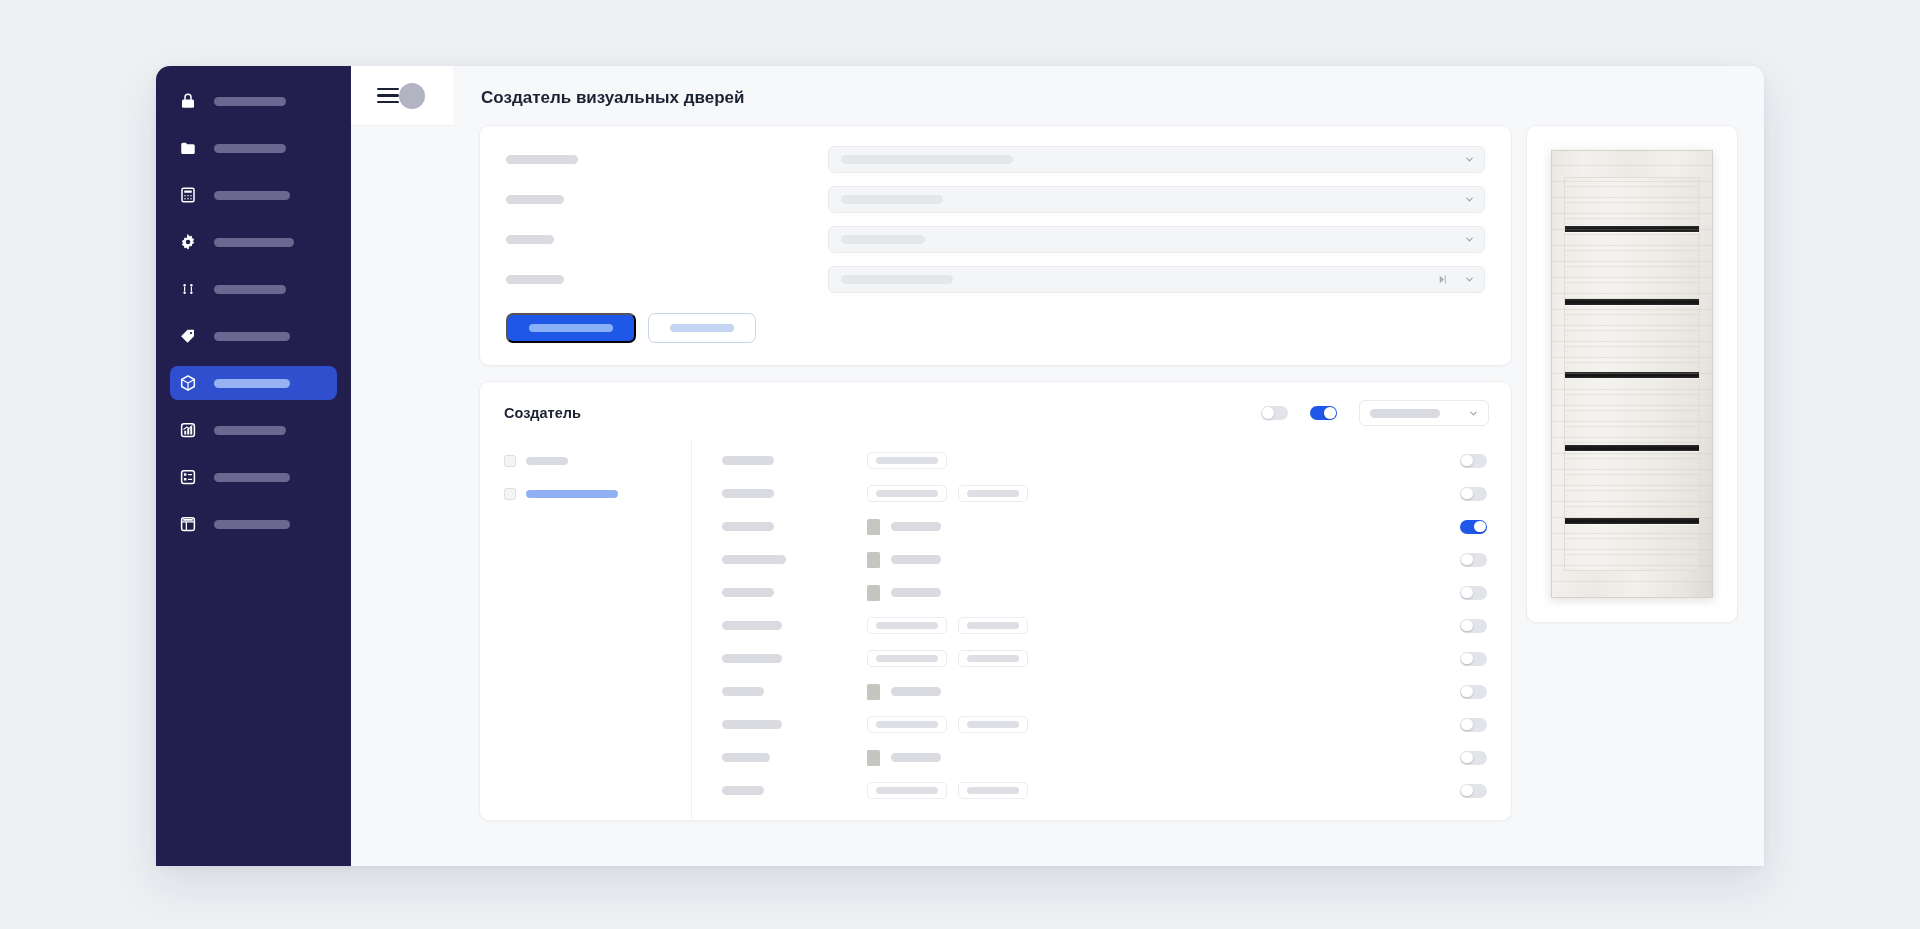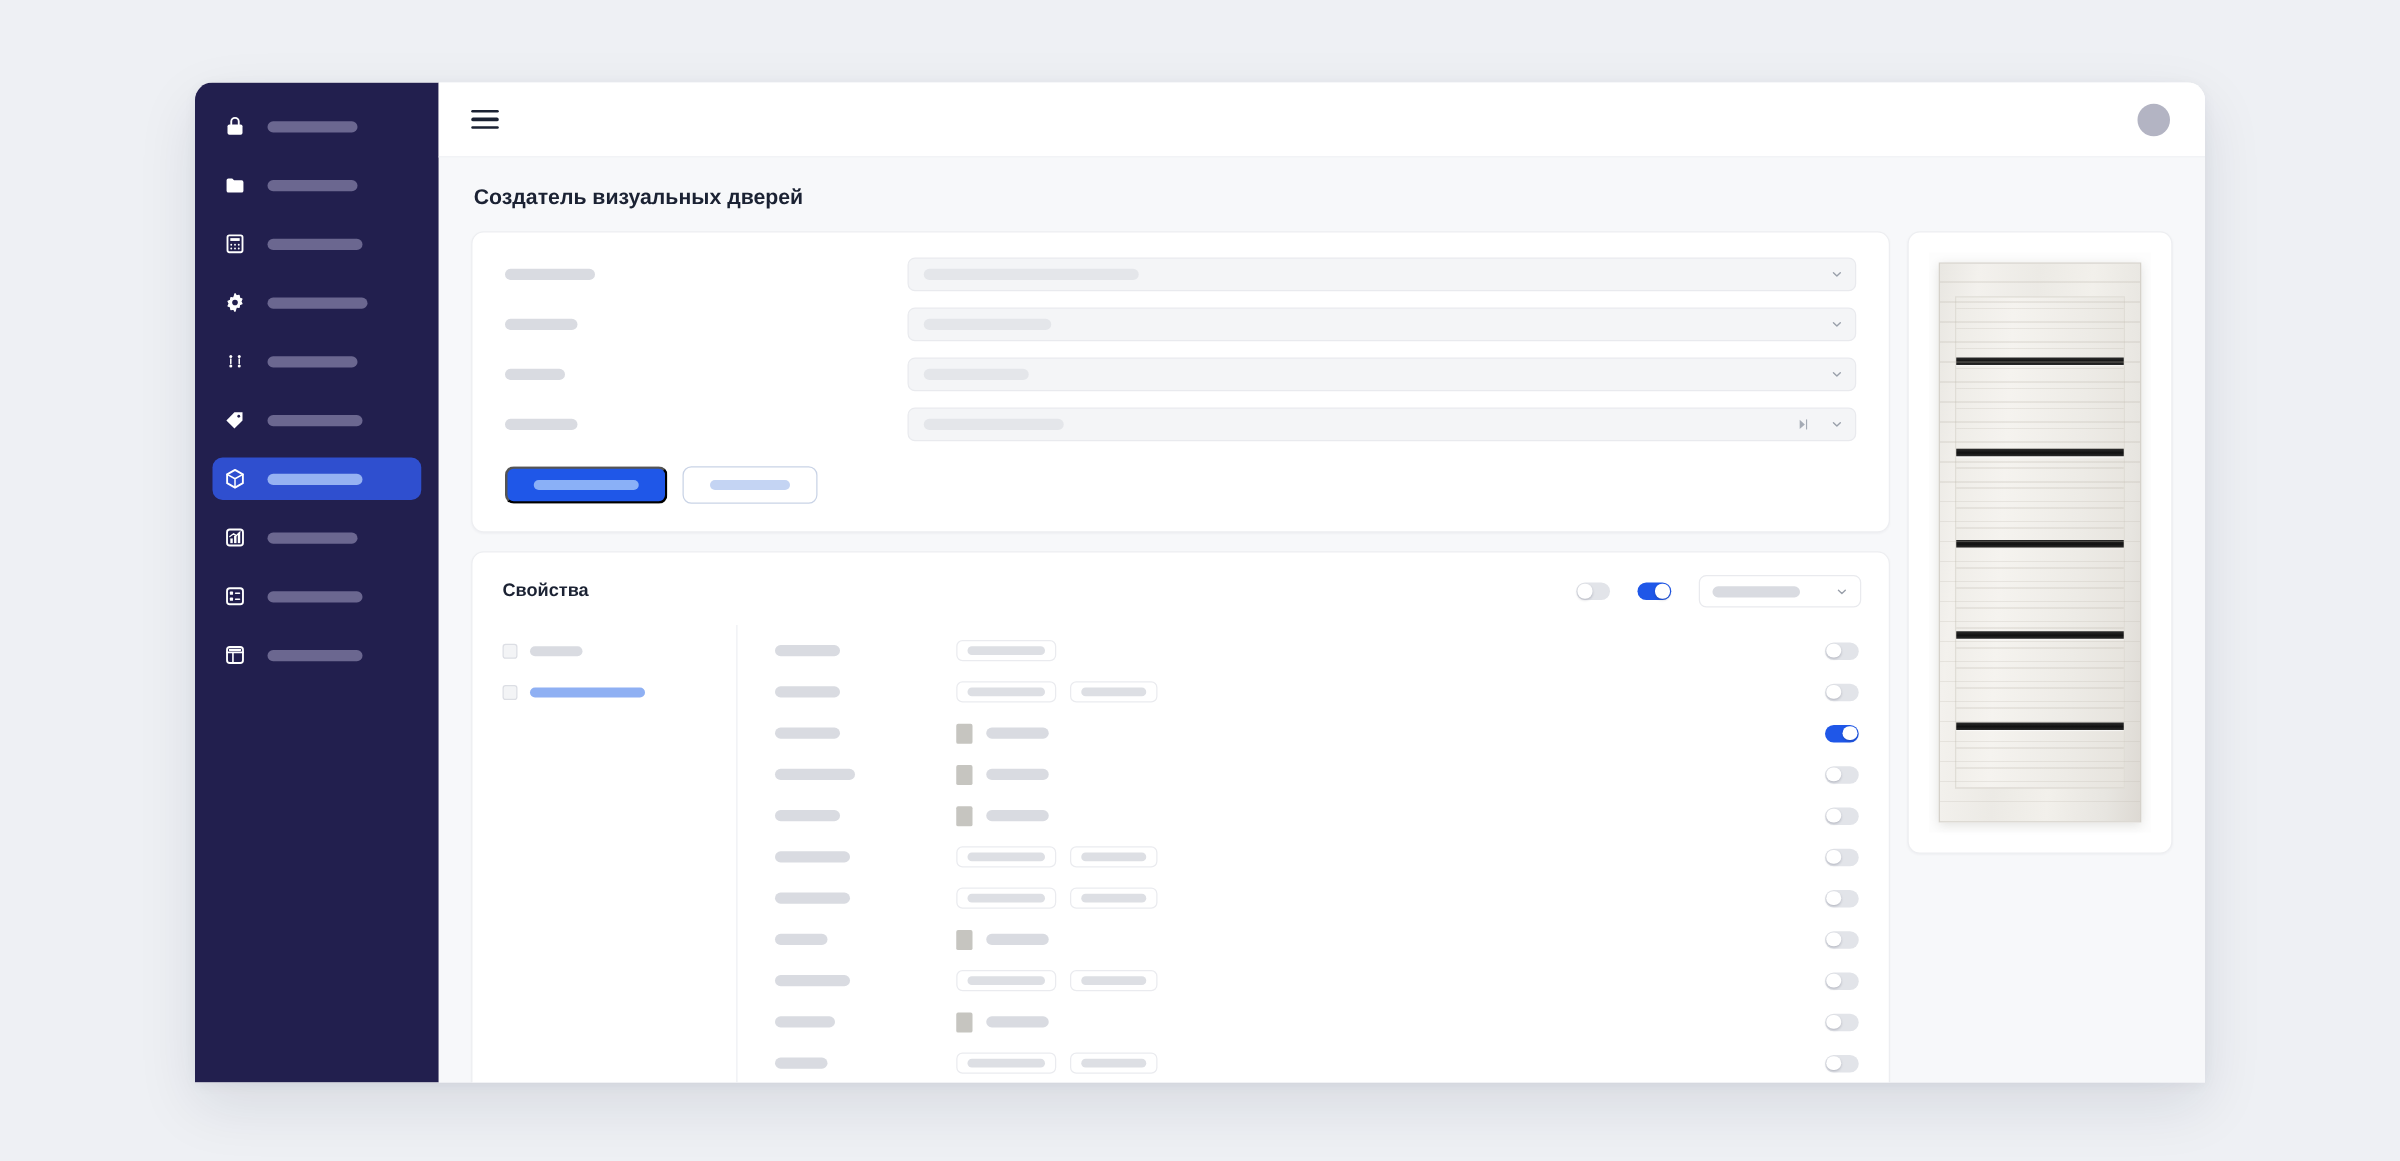--- a/index.html
+++ b/index.html
@@ -53,21 +53,21 @@
     color: #ffffff;
   }
   .nav-ico svg { width: 18px; height: 18px; display: block; }
   .nav-skel {
     height: 9px; border-radius: 5px;
     background: #6b6790;
   }
   .nav-item.active .nav-skel { background: #96b2f2; }
 
   
-  .main { flex: 1 1 auto; display: flex; flex-direction: column; min-width: 0; background: #f7f8fa; }
+  .main { flex: 1 1 auto; display: flex; flex-direction: row; min-width: 0; background: #f7f8fa; }
 
   .topbar {
     height: 60px; flex: 0 0 60px;
     background: #ffffff;
     display: flex; align-items: center;
     justify-content: space-between;
     padding: 0 28px 0 26px;
     border-bottom: 1px solid #eef0f3;
   }
   .hamburger { width: 22px; height: 16px; display: flex; flex-direction: column; justify-content: space-between; }
@@ -433,21 +433,21 @@
                 <span class="skel"></span>
               </button>
               <button class="btn btn-secondary">
                 <span class="skel"></span>
               </button>
             </div>
           </section>
 
           <section class="card props-card">
             <div class="props-head">
-              <div class="props-title">Свойства</div>
+              <div class="props-title">Создатель</div>
               <div class="props-head-spacer"></div>
               <div class="props-head-tools">
                 <div class="toggle">
                     <i></i>
                   </div>
                 <div class="toggle on">
                     <i></i>
                   </div>
                 <div class="props-select">
                   <span class="skel"></span>

